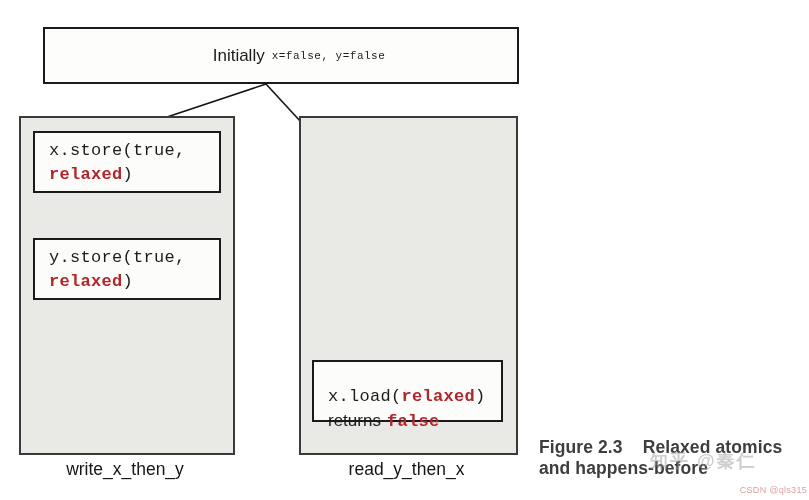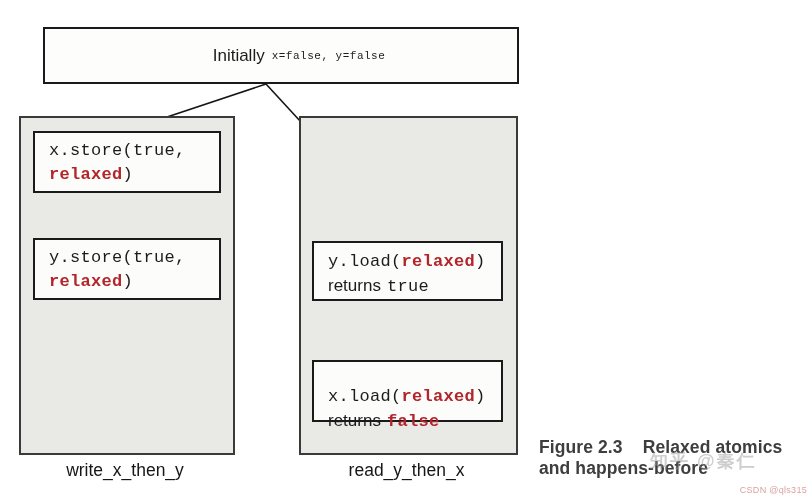--- a/index.html
+++ b/index.html
@@ -51,21 +51,21 @@
   .step .sans{font-family:"Liberation Sans",sans-serif;letter-spacing:0;}
   .red{color:var(--highlight-red,#b2252a);font-weight:bold;}
   .sl1{left:33px;top:131px;width:188px;height:62px;}
   .sl2{left:33px;top:238px;width:188px;height:62px;}
   .sr1{left:312px;top:241px;width:191px;height:60px;padding-top:7px;}
   .sr2{left:312px;top:360px;width:191px;height:62px;padding-top:23px;}
   .gap{margin-left:6px;}
   
   .t-label{
     top:459px;height:22px;
-    display:flex;align-items:center;justify-content:center;
+    display:flex;align-items:flex-start;justify-content:center;
     font-size:17.5px;color:#161616;
   }
   .t-label-left{left:19px;width:212px;}
   .t-label-right{left:299px;width:215px;}
   
   #arrows{left:0;top:0;pointer-events:none;}
   
   .caption{
     left:539px;top:437px;width:270px;
     font-weight:bold;font-size:17.5px;line-height:21px;
@@ -115,24 +115,20 @@
 
   <div class="abs step sl1">
     <div><span>x.store(true,</span></div>
     <div><span class="red">relaxed</span><span>)</span></div>
   </div>
   <div class="abs step sl2">
     <div><span>y.store(true,</span></div>
     <div><span class="red">relaxed</span><span>)</span></div>
   </div>
 
-  <div class="abs step sr1">
-    <div><span>y.load(</span><span class="red">relaxed</span><span>)</span></div>
-    <div><span class="sans">returns</span><span class="gap">true</span></div>
-  </div>
   <div class="abs step sr2">
     <div><span>x.load(</span><span class="red">relaxed</span><span>)</span></div>
     <div><span class="sans">returns</span><span class="gap red">false</span></div>
   </div>
 
   <div class="abs t-label t-label-left">
     <span>write_x_then_y</span>
   </div>
   <div class="abs t-label t-label-right">
     <span>read_y_then_x</span>

